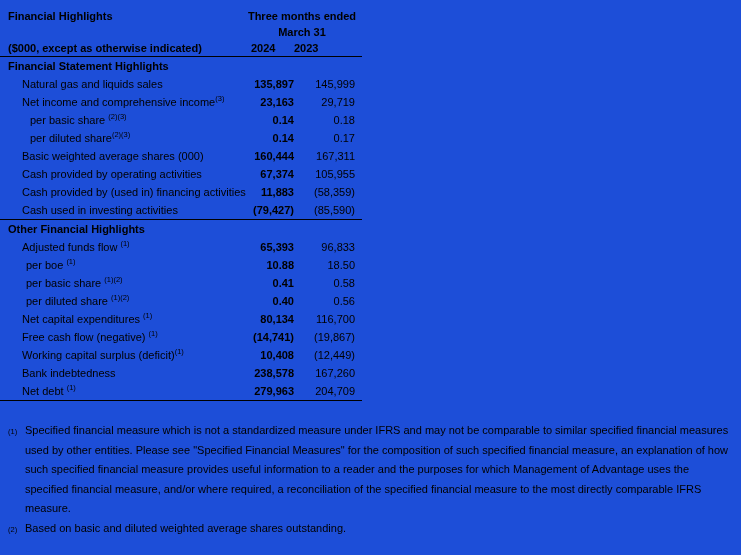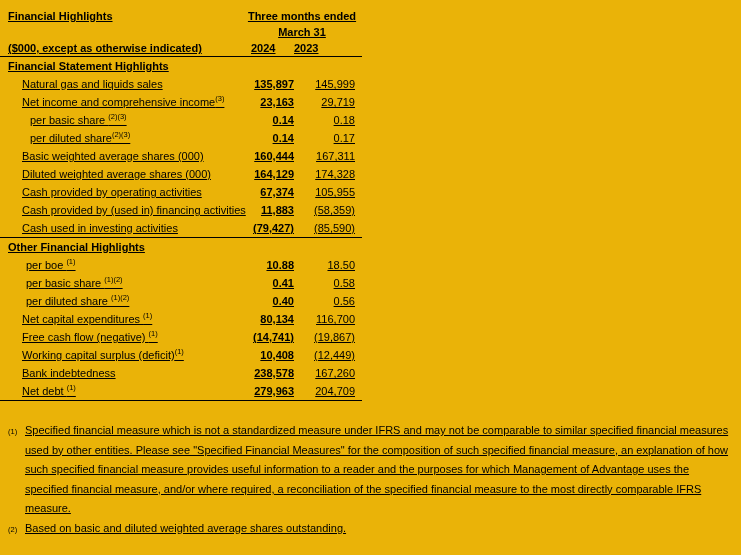--- a/index.html
+++ b/index.html
@@ -7,23 +7,22 @@
     padding: 0;
     background: #ffffff;
     color: #000000;
     font-family: "Liberation Sans", sans-serif;
     font-size: 11px;
   }
   .page {
     position: relative;
     width: 741px;
     height: 555px;
-    background: #eab308;
+    background: #1d4ed8;
     overflow: hidden;
-    text-decoration: underline;
   }
   table.fin-table {
     border-collapse: collapse;
     table-layout: fixed;
     width: 362px;
     margin: 8px 0 0 0;
   }
   .c-lbl { width: 242px; }
   .c-24  { width: 52px; }
   .c-23  { width: 68px; }
@@ -110,43 +109,43 @@
           <td class="lbl indent1"><span>per diluted share</span><sup class="fn-ref">(2)(3)</sup></td>
           <td class="v24">0.14</td>
           <td class="v23">0.17</td>
         </tr>
         <tr>
           <td class="lbl indent0"><span>Basic weighted average shares (000)</span></td>
           <td class="v24">160,444</td>
           <td class="v23">167,311</td>
         </tr>
         <tr>
-          <td class="lbl indent0"><span>Diluted weighted average shares (000)</span></td>
-          <td class="v24">164,129</td>
-          <td class="v23">174,328</td>
-        </tr>
-        <tr>
           <td class="lbl indent0"><span>Cash provided by operating activities</span></td>
           <td class="v24">67,374</td>
           <td class="v23">105,955</td>
         </tr>
         <tr>
           <td class="lbl indent0"><span>Cash provided by (used in) financing activities</span></td>
           <td class="v24">11,883</td>
           <td class="v23">(58,359)</td>
         </tr>
         <tr class="rule-after">
           <td class="lbl indent0"><span>Cash used in investing activities</span></td>
           <td class="v24">(79,427)</td>
           <td class="v23">(85,590)</td>
         </tr>
       </tbody>
     <tbody>
         <tr>
           <td colspan="3" class="lbl heading">Other Financial Highlights</td>
+        </tr>
+        <tr>
+          <td class="lbl indent0"><span>Adjusted funds flow </span><sup class="fn-ref">(1)</sup></td>
+          <td class="v24">65,393</td>
+          <td class="v23">96,833</td>
         </tr>
         <tr>
           <td class="lbl indent2"><span>per boe </span><sup class="fn-ref">(1)</sup></td>
           <td class="v24">10.88</td>
           <td class="v23">18.50</td>
         </tr>
         <tr>
           <td class="lbl indent2"><span>per basic share </span><sup class="fn-ref">(1)(2)</sup></td>
           <td class="v24">0.41</td>
           <td class="v23">0.58</td>

